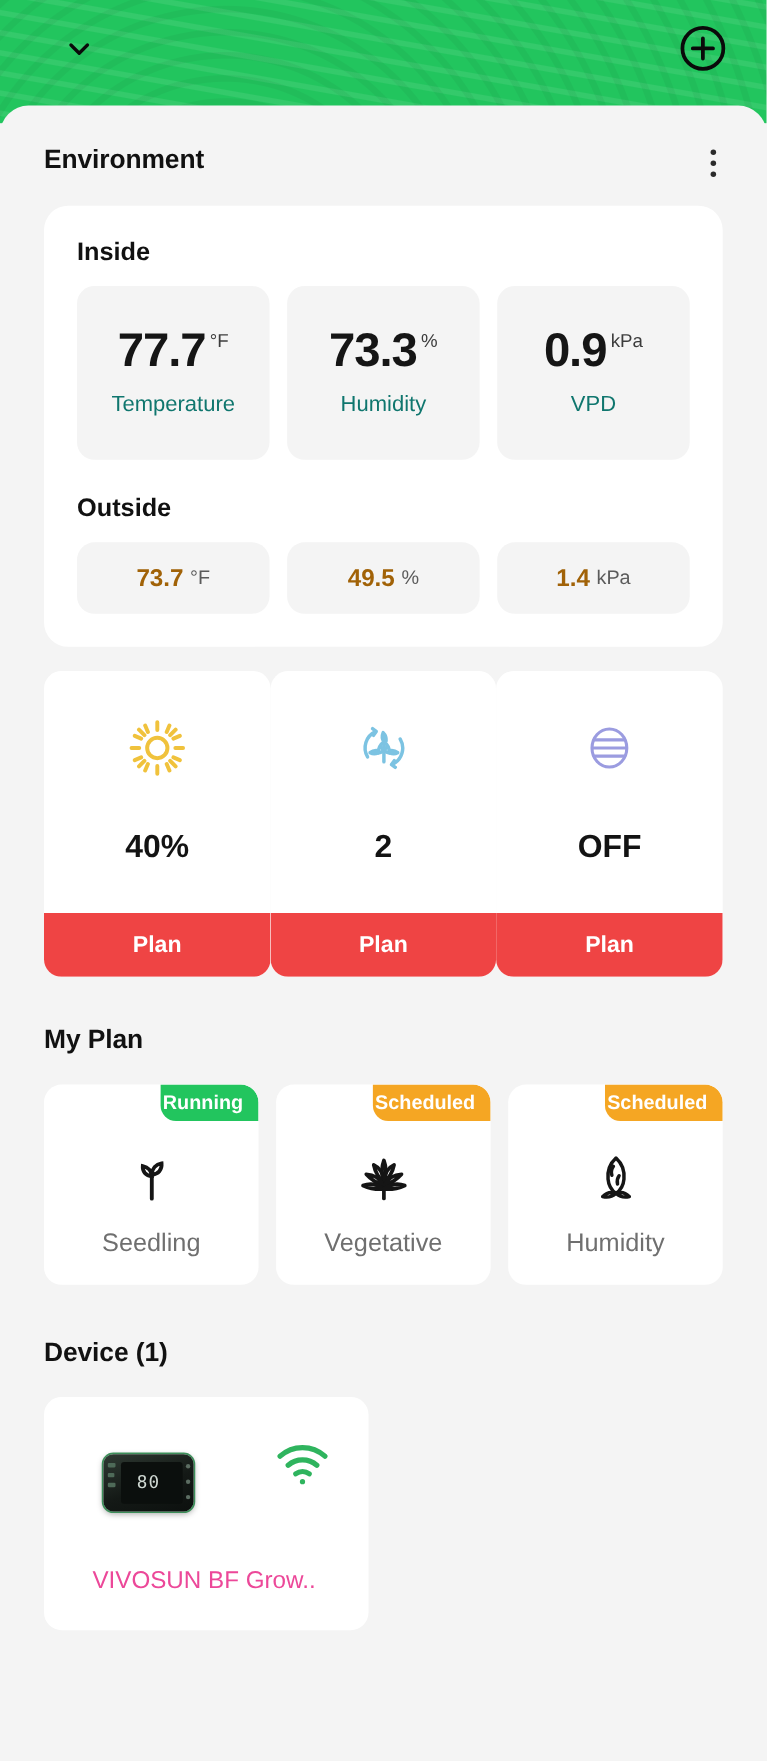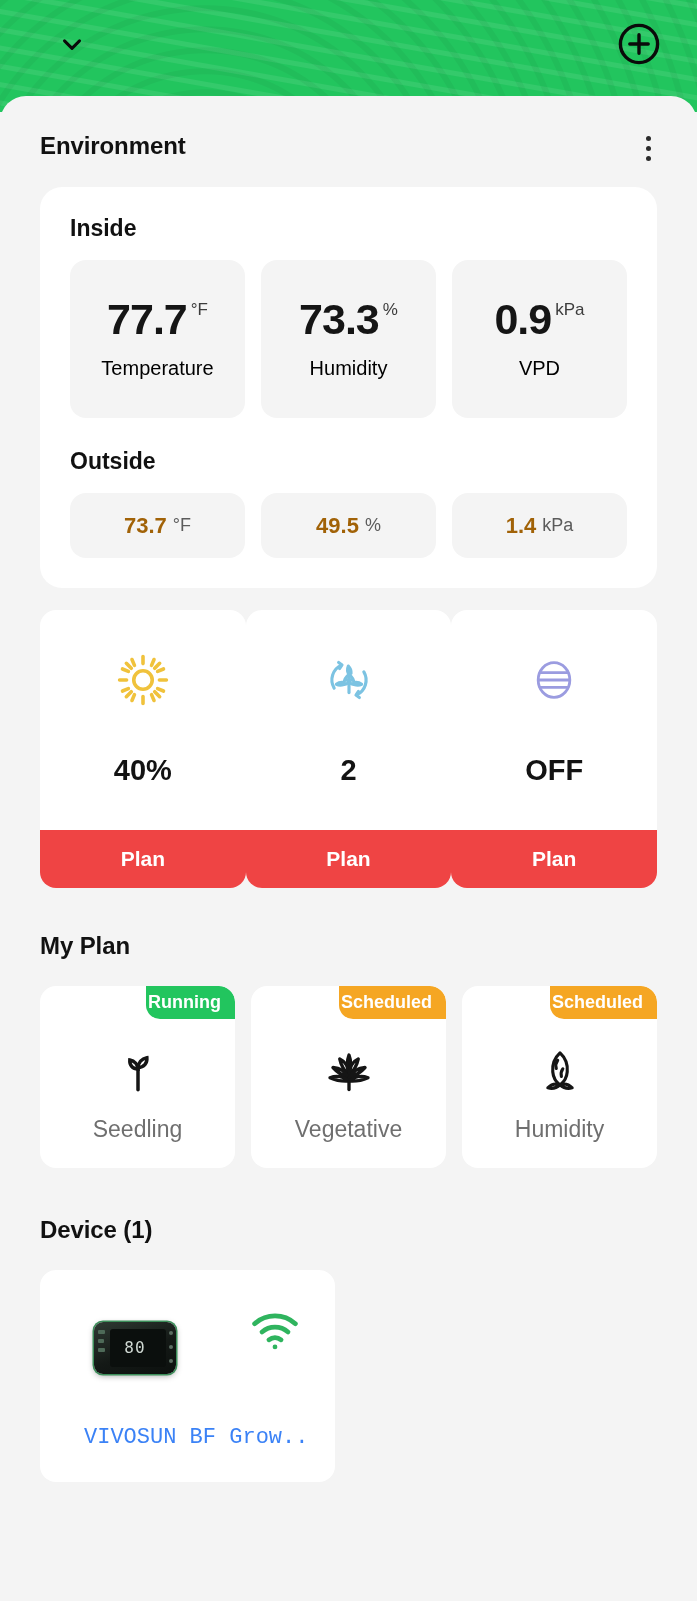--- a/index.html
+++ b/index.html
@@ -117,21 +117,21 @@
   .val-big {
     font-size: 43px; font-weight: 700; color: #151515;
     line-height: 1; letter-spacing: -1px;
   }
   .unit-sup {
     font-size: 17px; color: #3c3c3c; font-weight: 400;
     margin-left: 4px; margin-top: 2px;
   }
   .metric-name {
     margin-top: 16px;
-    font-size: 20px; color: #000000;
+    font-size: 20px; color: #0f766e;
   }
   .tiles-out {
     display: flex; gap: 16px; margin-top: 18px;
   }
   .tile-out {
     flex: 1;
     background: #f4f4f4;
     border-radius: 16px;
     height: 65px;
     display: flex; align-items: center; justify-content: center;
@@ -224,21 +224,21 @@
     position: absolute; left: 50%; top: 50%; transform: translate(-50%,-50%);
     font-family: "DejaVu Sans Mono", monospace;
     font-size: 16px; color: #cfd8d2; letter-spacing: 1px; line-height: 1;
   }
   .dev-bars { position:absolute; left:4px; top:8px; width:8px; }
   .dev-bars span { display:block; height:4px; background:#4e6a58; margin-bottom:5px; border-radius:1px;}
   .dev-knob { position:absolute; right:3px; width:4px; height:4px; border-radius:50%; background:#5c6d62;}
   .wifi { position: absolute; right: 34px; top: 42px; }
   .dev-name {
     position: absolute; left: 44px; bottom: 32px;
-    font-size: 22px; color: #3b82f6; font-family: Liberation Mono, monospace;
+    font-size: 22px; color: #ec4899;
   }
 </style>
 </head>
 <body>
 
 <div class="screen">
 
   <div class="header">
     <div class="header-waves"></div>
     <div class="header-waves2"></div>

